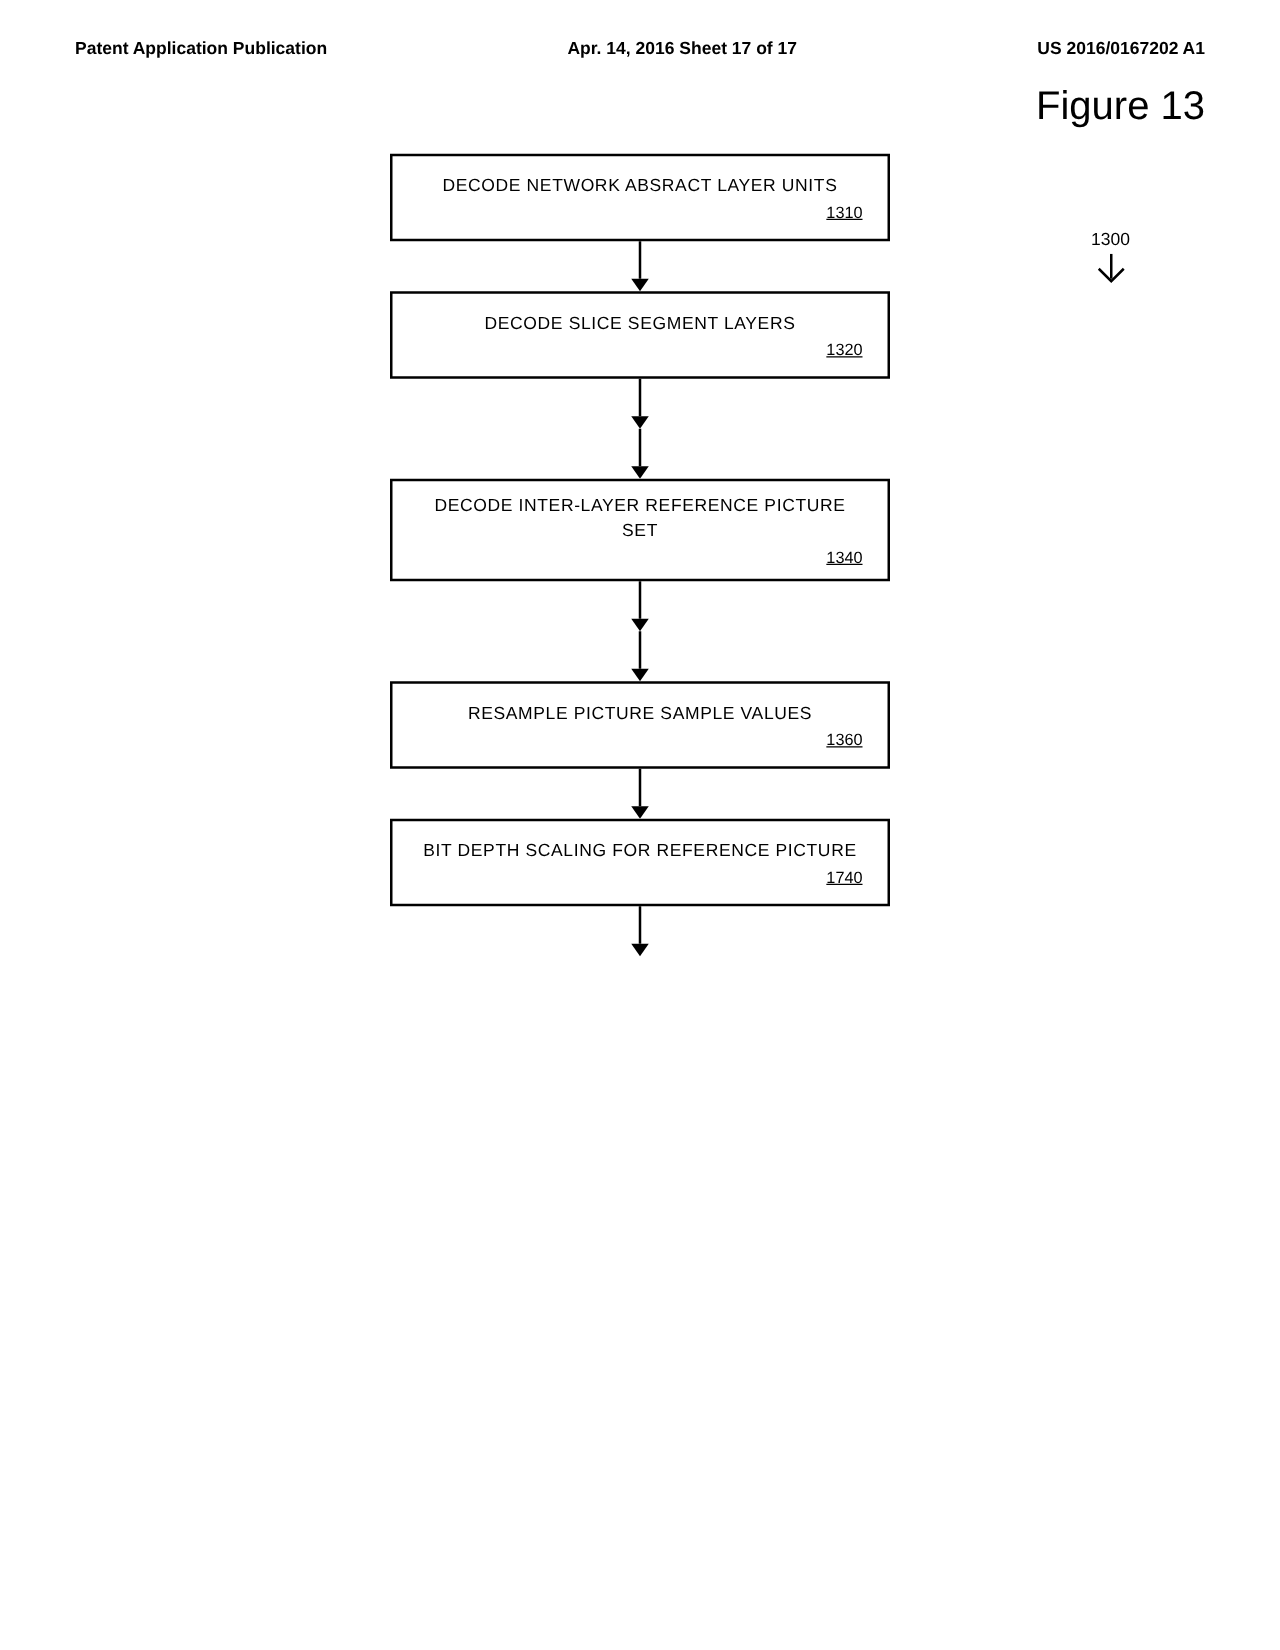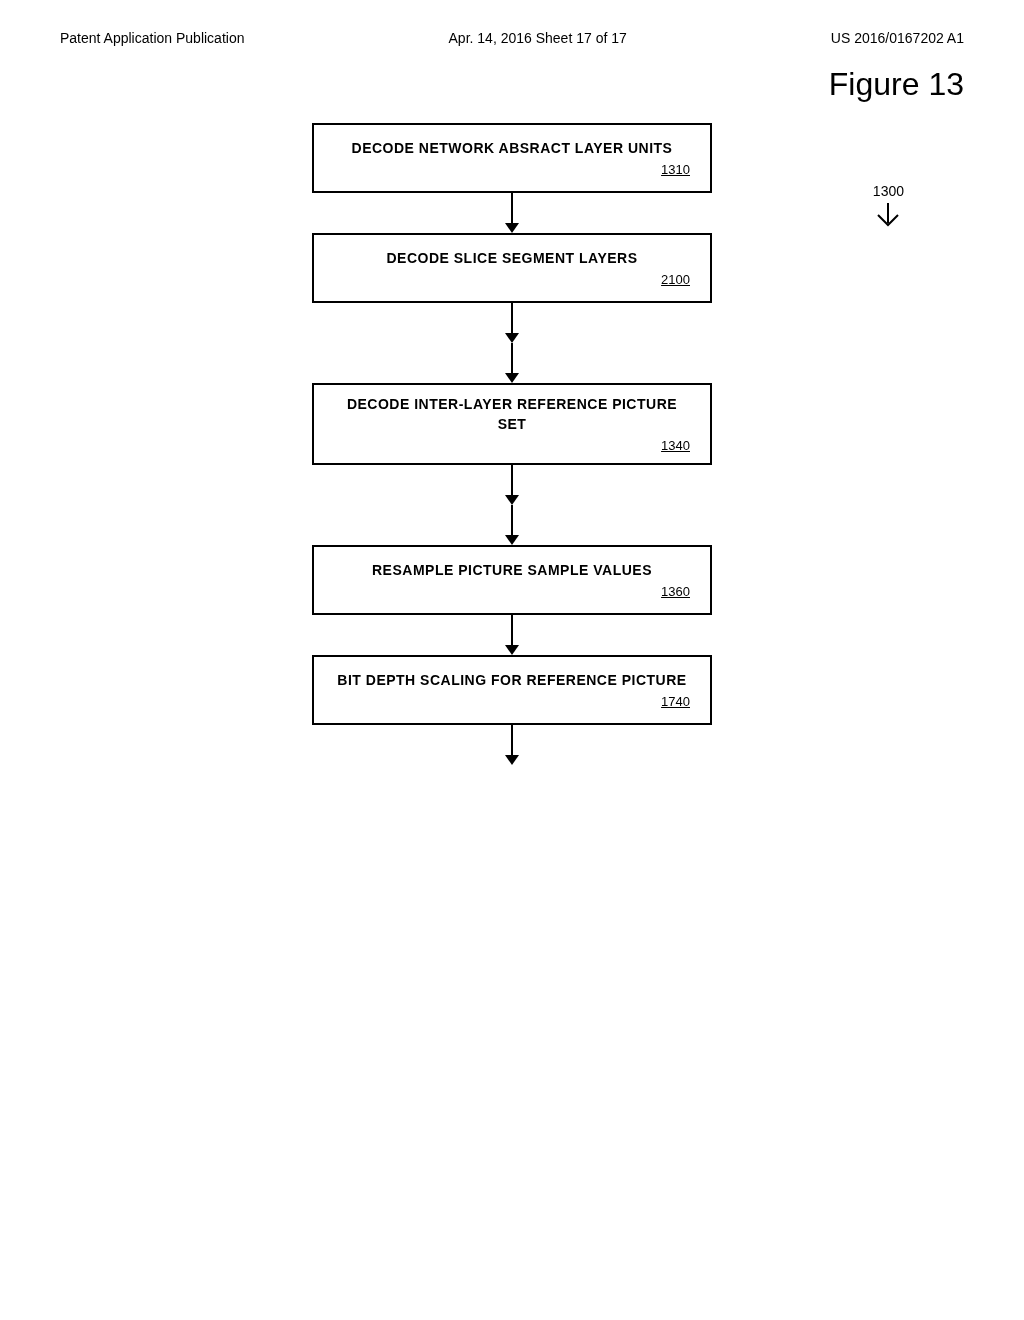--- a/index.html
+++ b/index.html
@@ -11,21 +11,21 @@
       position: relative;
       color: #000;
     }
 
     .page-header {
       display: flex;
       justify-content: space-between;
       align-items: baseline;
       padding: 30px 60px 10px 60px;
       font-size: 14px;
-      font-weight: normal;
+      font-weight: bold;
     }
 
     .figure-label {
       font-size: 32px;
       font-weight: normal;
       margin: 10px 60px 20px 60px;
       text-align: right;
     }
 
     .diagram-container {
@@ -46,21 +46,21 @@
       align-items: center;
       justify-content: center;
       text-align: center;
       padding: 10px 20px;
       background: #fff;
       position: relative;
     }
 
     .flow-box .box-label {
       font-size: 14px;
-      font-weight: bold;
+      font-weight: normal;
       letter-spacing: 0.5px;
       line-height: 1.4;
     }
 
     .flow-box .box-number {
       font-size: 13px;
       text-decoration: underline;
       align-self: flex-end;
       margin-top: 4px;
     }
@@ -106,21 +106,21 @@
       <span class="box-number">1310</span>
     </div>
 
     <div class="arrow-container">
       <div class="arrow-line"></div>
       <div class="arrow-head"></div>
     </div>
 
     <div class="flow-box">
       <span class="box-label">DECODE SLICE SEGMENT LAYERS</span>
-      <span class="box-number">2100</span>
+      <span class="box-number">1320</span>
     </div>
 
     <div class="arrow-container">
       <div class="arrow-line"></div>
       <div class="arrow-head"></div>
     </div>
 
 
     <div class="arrow-container">
       <div class="arrow-line"></div>
@@ -160,21 +160,21 @@
 
     <div class="arrow-container">
       <div class="arrow-line"></div>
       <div class="arrow-head"></div>
     </div>
 
 
   </div>
 
   <div style="position: absolute; right: 120px; top: 60px; display: flex; align-items: flex-start;">
-    <div style="display: flex; flex-direction: column; align-items: flex-start;">
+    <div style="display: flex; flex-direction: column; align-items: flex-end;">
       <span style="font-size: 14px; margin-bottom: 4px;">1300</span>
       <div style="display: flex; align-items: flex-start;">
 
         <svg width="30" height="30" viewBox="0 0 30 30">
           <line x1="15" y1="0" x2="15" y2="20" stroke="#000" stroke-width="2"></line>
           <polyline points="5,12 15,22 25,12" fill="none" stroke="#000" stroke-width="2"></polyline>
         </svg>
       </div>
     </div>
   </div>

